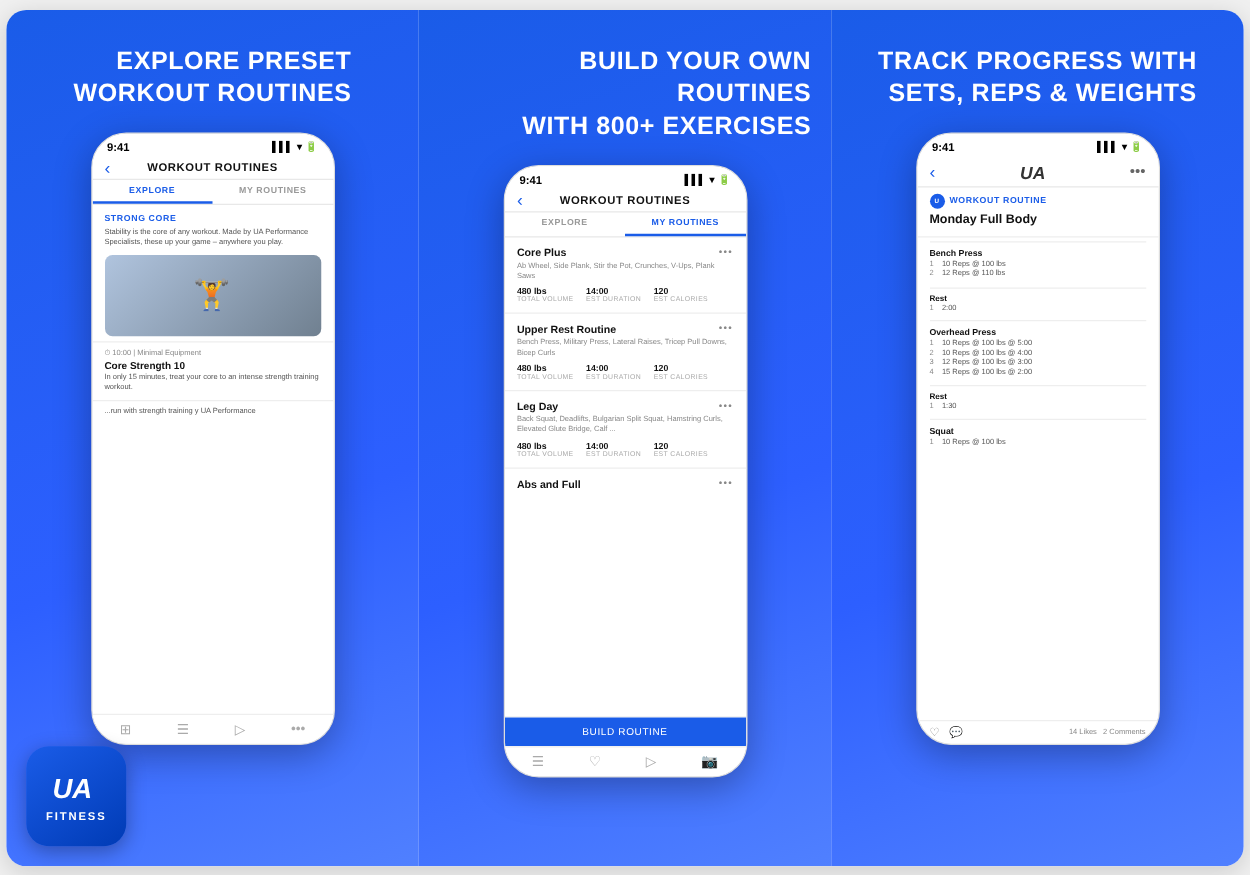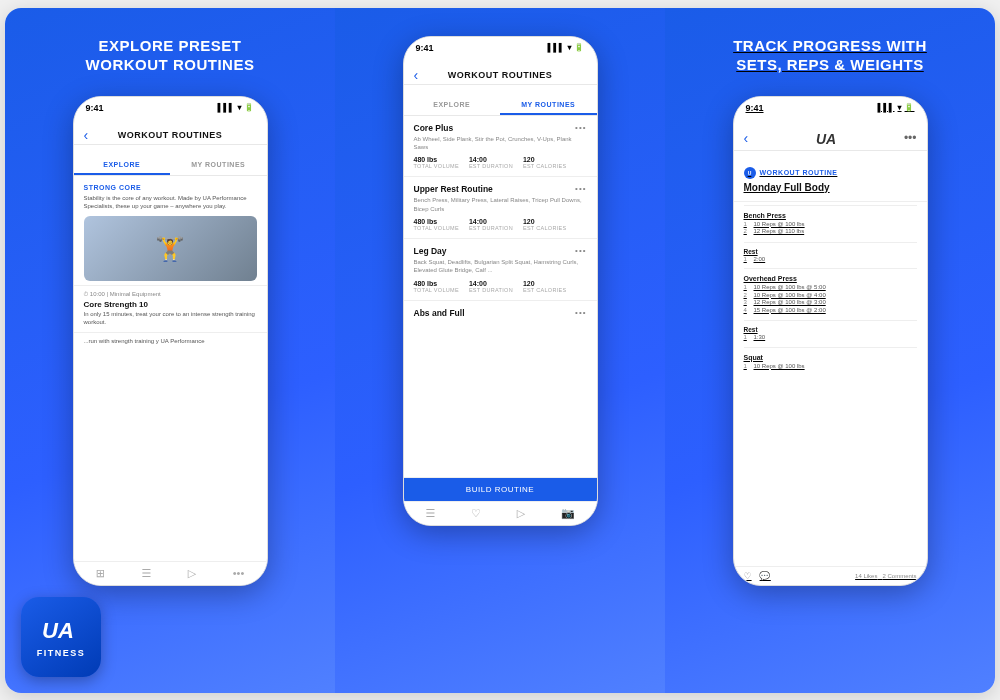--- a/index.html
+++ b/index.html
@@ -30,47 +30,46 @@
       flex: 1;
       display: flex;
       flex-direction: column;
       align-items: center;
       padding: 28px 16px 16px;
       position: relative;
     }
 
     .panel-1 { background: linear-gradient(160deg, #1a5ce8 0%, #2d5fff 60%, #5080ff 100%); }
     .panel-2 { background: linear-gradient(160deg, #1a5ce8 0%, #2d5fff 60%, #5080ff 100%); }
-    .panel-3 { background: linear-gradient(160deg, #1a5ce8 0%, #2d5fff 60%, #5080ff 100%); text-decoration: underline; }
+    .panel-3 { background: linear-gradient(160deg, #1a5ce8 0%, #2d5fff 60%, #5080ff 100%); }
 
     .panel-title {
       color: white;
       font-weight: 800;
-      font-size: 15px;
-      text-align: center;
+      font-size: 20px;
+      text-align: right;
       text-transform: uppercase;
       letter-spacing: 0.5px;
       line-height: 1.3;
       margin-bottom: 18px;
       min-height: 42px;
     }
 
     
     .phone {
       background: white;
       border-radius: 28px;
       width: 195px;
       flex: 1;
       overflow: hidden;
       display: flex;
       flex-direction: column;
       box-shadow: 0 8px 30px rgba(0,0,0,0.3);
       border: 1.5px solid #ddd;
       max-height: 490px;
-      gap: 11px;
     }
 
     .phone-status-bar {
       background: white;
       display: flex;
       justify-content: space-between;
       align-items: center;
       padding: 6px 12px 2px;
       font-size: 9px;
       font-weight: 700;
@@ -519,20 +518,22 @@
 
     <div class="app-icon">
       <svg class="ua-logo" viewBox="0 0 42 28" fill="none" xmlns="http://www.w3.org/2000/svg">
         <text x="2" y="22" font-size="22" font-weight="900" fill="white" font-style="italic" font-family="Arial">UA</text>
       </svg>
       <span class="app-label">FITNESS</span>
     </div>
   </div>
 
   <div class="panel panel-2">
+    <div class="panel-title" style="white-space:pre-line;">BUILD YOUR OWN ROUTINES
+WITH 800+ EXERCISES</div>
 
     <div class="phone">
       <div class="phone-status-bar">
         <span>9:41</span>
         <div class="status-right">
           <span>▌▌▌</span>
           <span>▾</span>
           <span>🔋</span>
         </div>
       </div>

